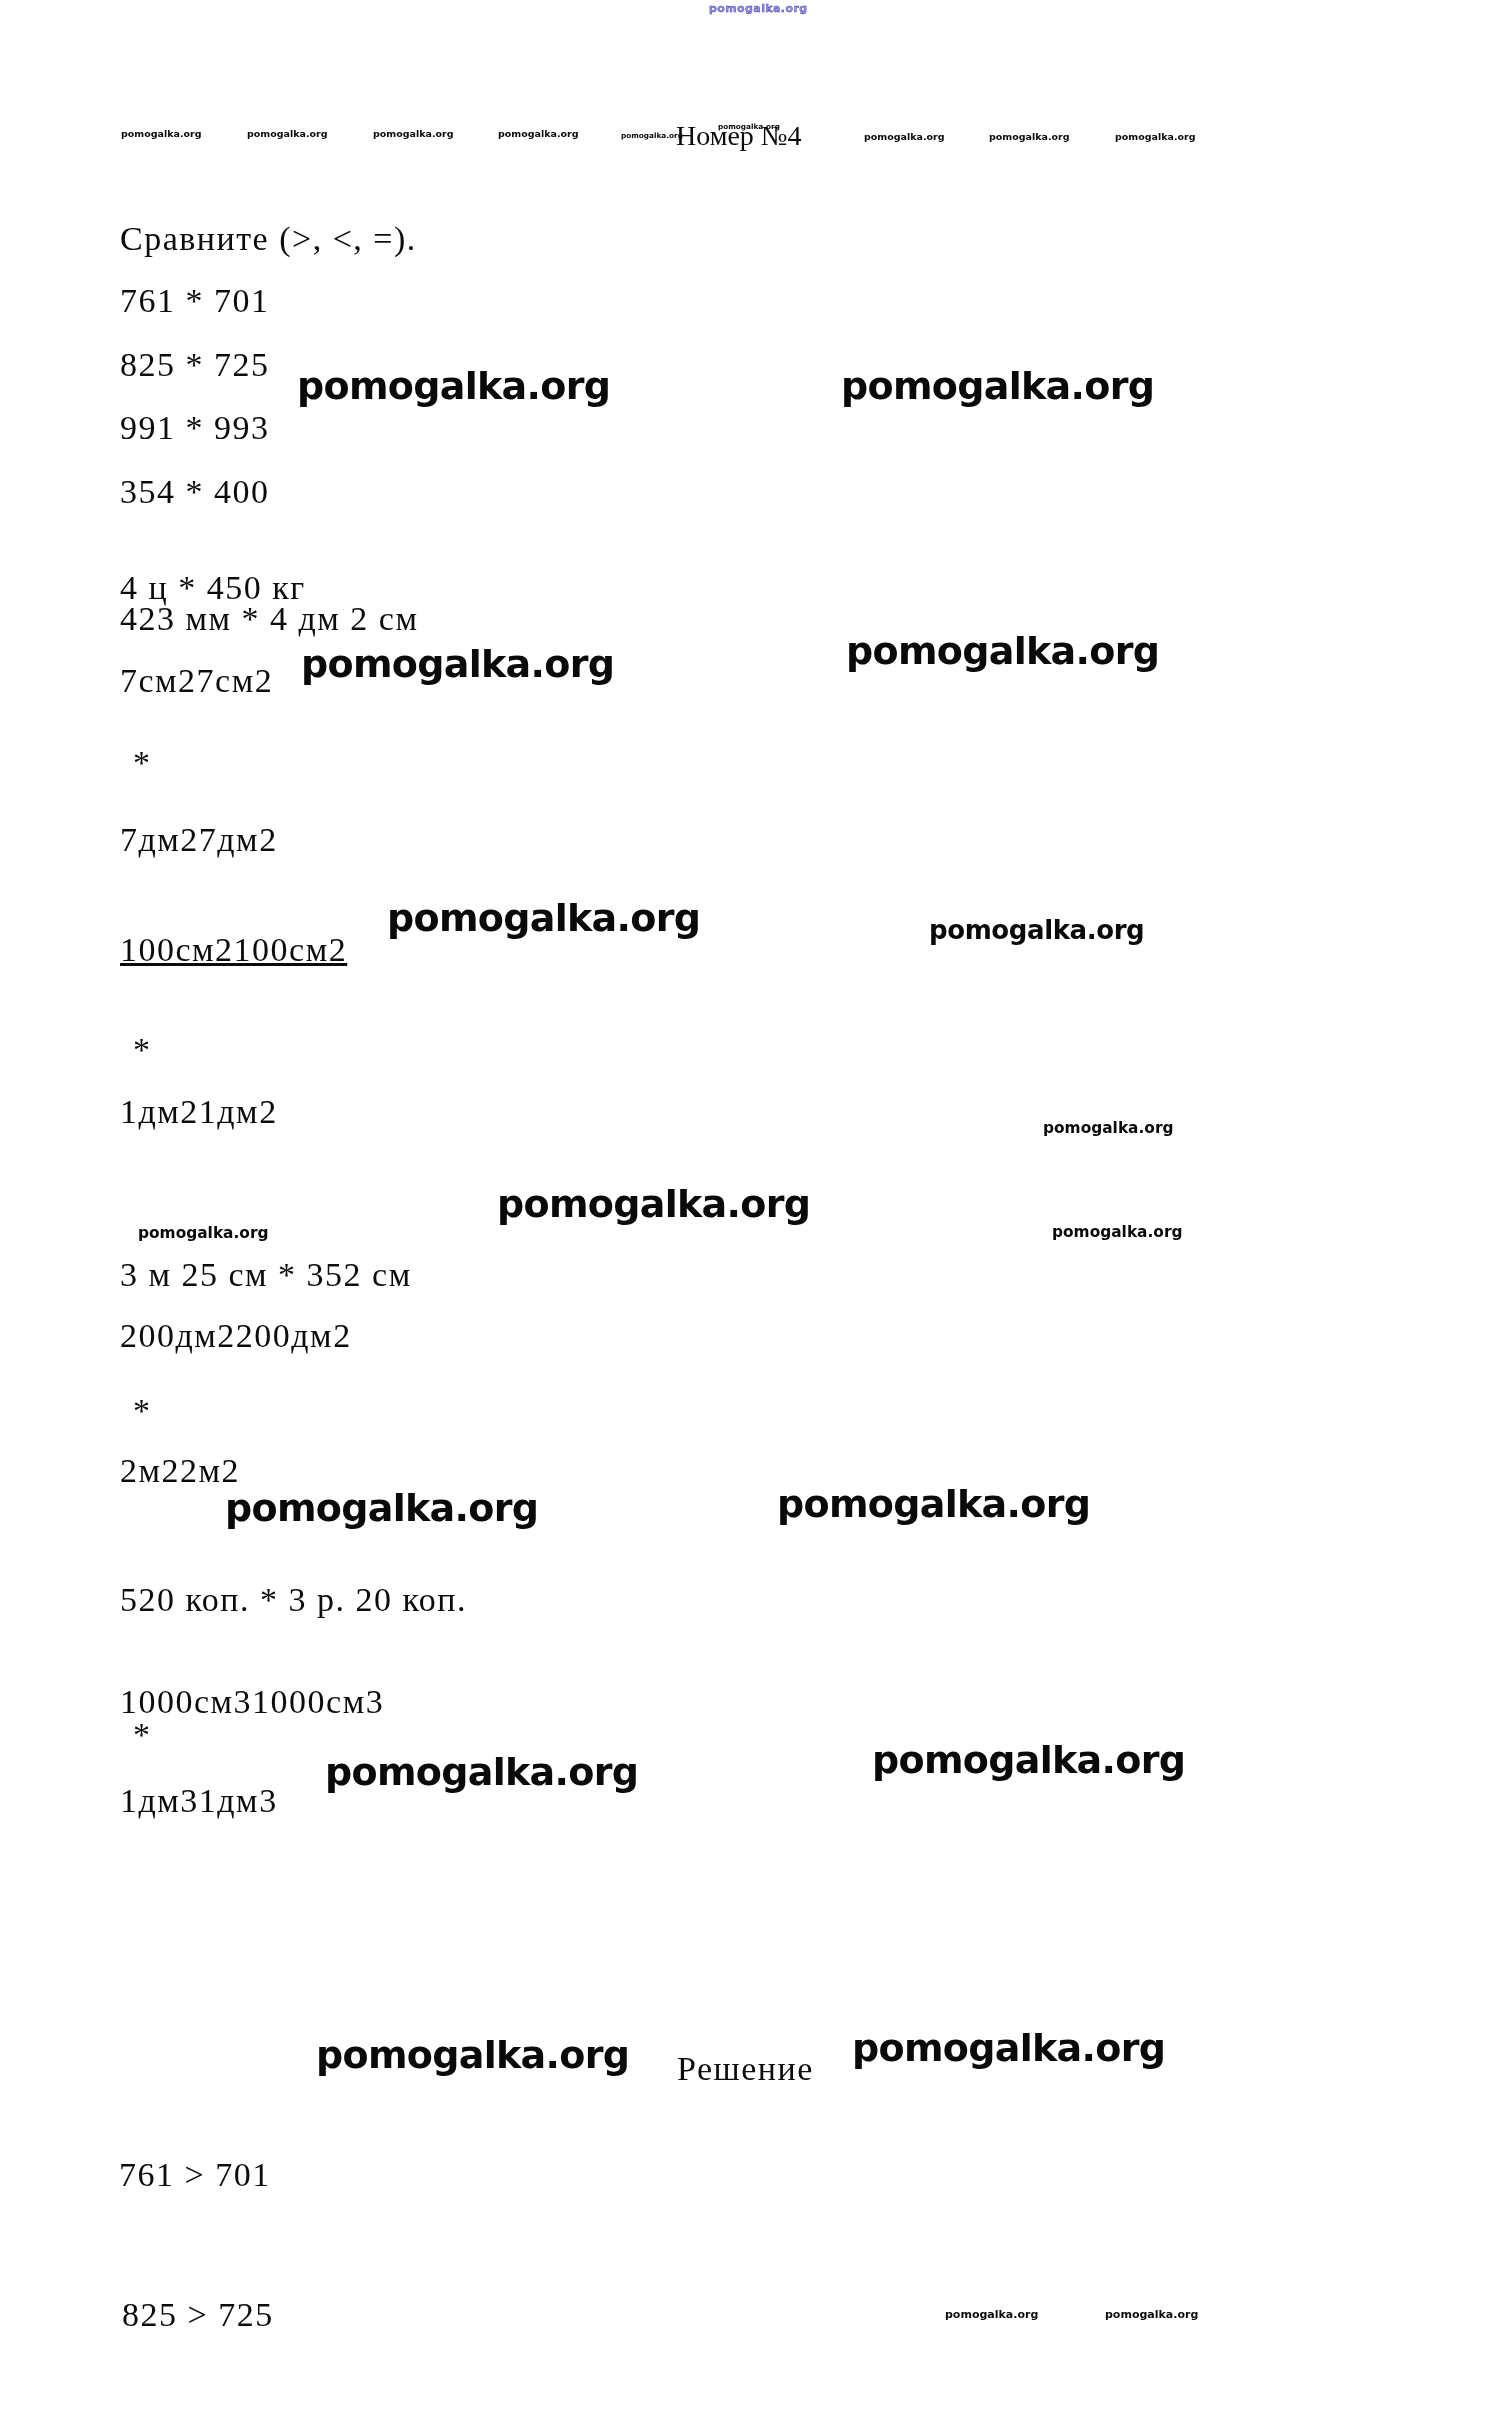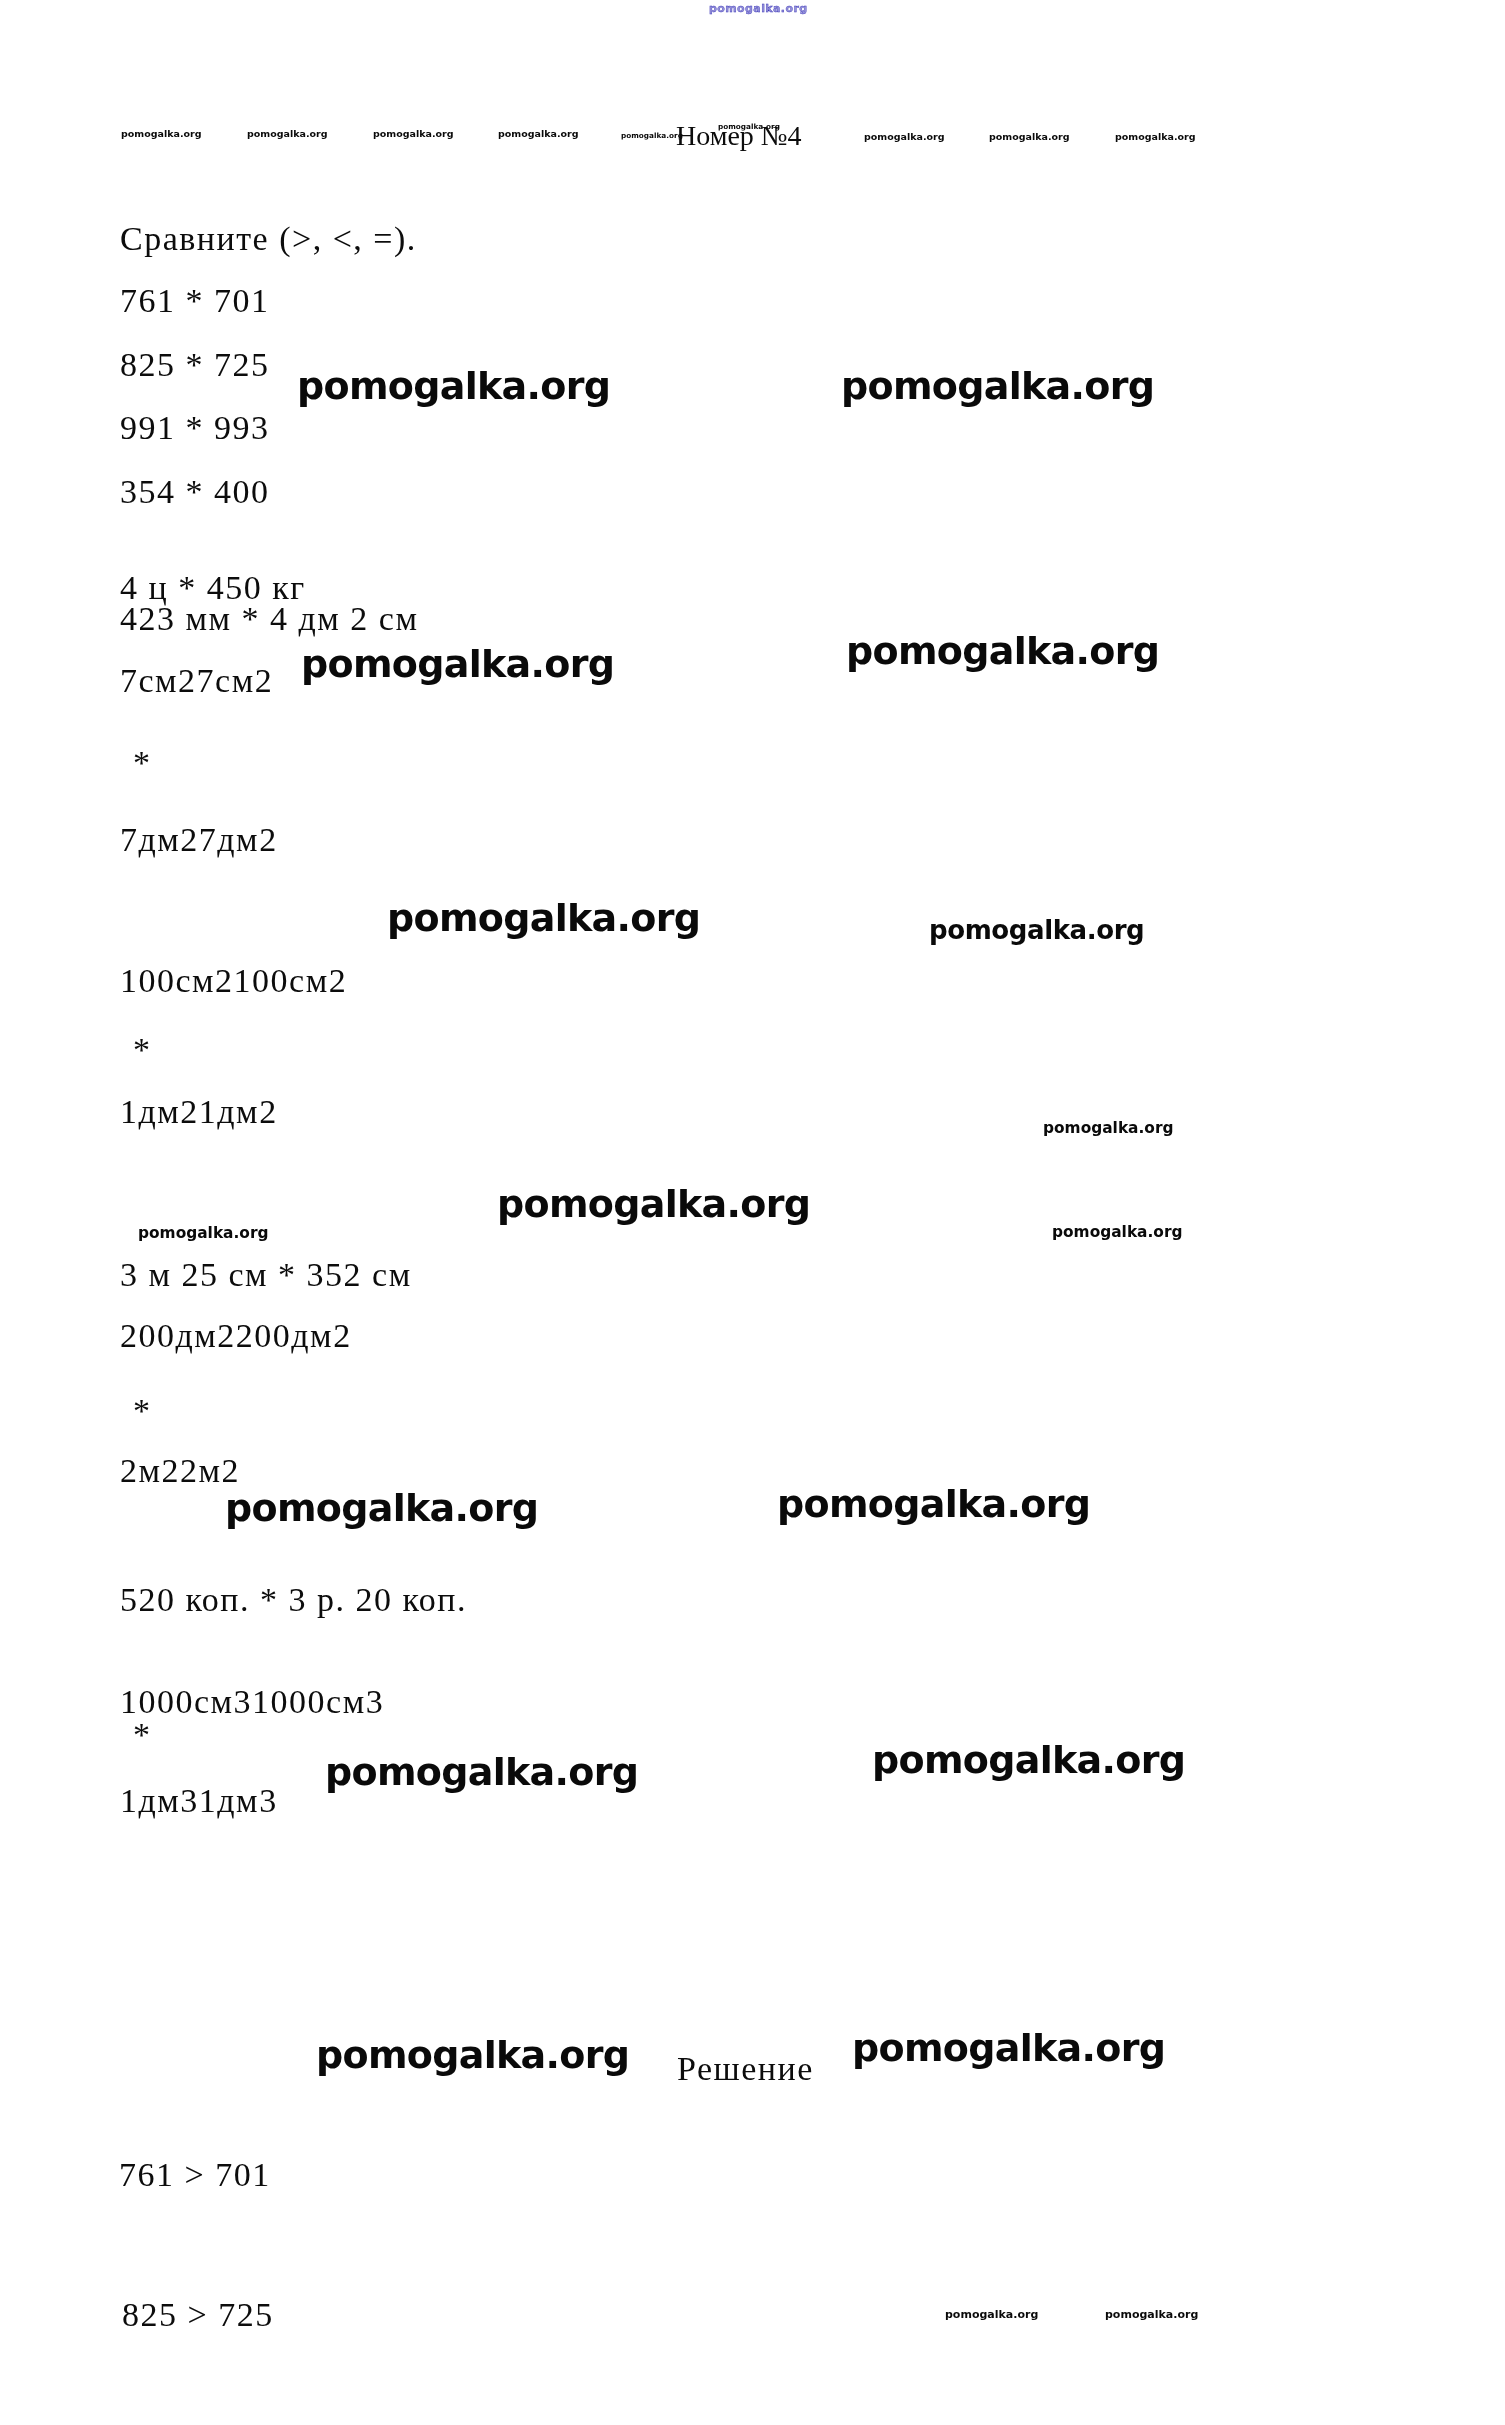--- a/index.html
+++ b/index.html
@@ -78,21 +78,21 @@
   <span class="line" style="left:120px; top:220px;">Сравните (&gt;, &lt;, =).</span>
   <span class="line" style="left:120px; top:282px;">761 * 701</span>
   <span class="line" style="left:120px; top:346px;">825 * 725</span>
   <span class="line" style="left:120px; top:409px;">991 * 993</span>
   <span class="line" style="left:120px; top:473px;">354 * 400</span>
   <span class="line" style="left:120px; top:537px;margin-top:32px;">4 ц * 450 кг</span>
   <span class="line" style="left:120px; top:600px;">423 мм * 4 дм 2 см</span>
   <span class="line" style="left:120px; top:662px;">7см27см2</span>
   <span class="line" style="left:133px; top:744px;">*</span>
   <span class="line" style="left:120px; top:821px;">7дм27дм2</span>
-  <span class="line" style="left:120px; top:962px;">100см2100см2</span>
+  <span class="line" style="left:120px; top:931px;text-decoration:underline;">100см2100см2</span>
   <span class="line" style="left:133px; top:1031px;">*</span>
   <span class="line" style="left:120px; top:1093px;">1дм21дм2</span>
   <span class="line" style="left:120px; top:1256px;">3 м 25 см * 352 см</span>
   <span class="line" style="left:120px; top:1317px;">200дм2200дм2</span>
   <span class="line" style="left:133px; top:1392px;">*</span>
   <span class="line" style="left:120px; top:1452px;">2м22м2</span>
   <span class="line" style="left:120px; top:1581px;">520 коп. * 3 р. 20 коп.</span>
   <span class="line" style="left:120px; top:1683px;">1000см31000см3</span>
   <span class="line" style="left:133px; top:1716px;">*</span>
   <span class="line" style="left:120px; top:1782px;">1дм31дм3</span>

